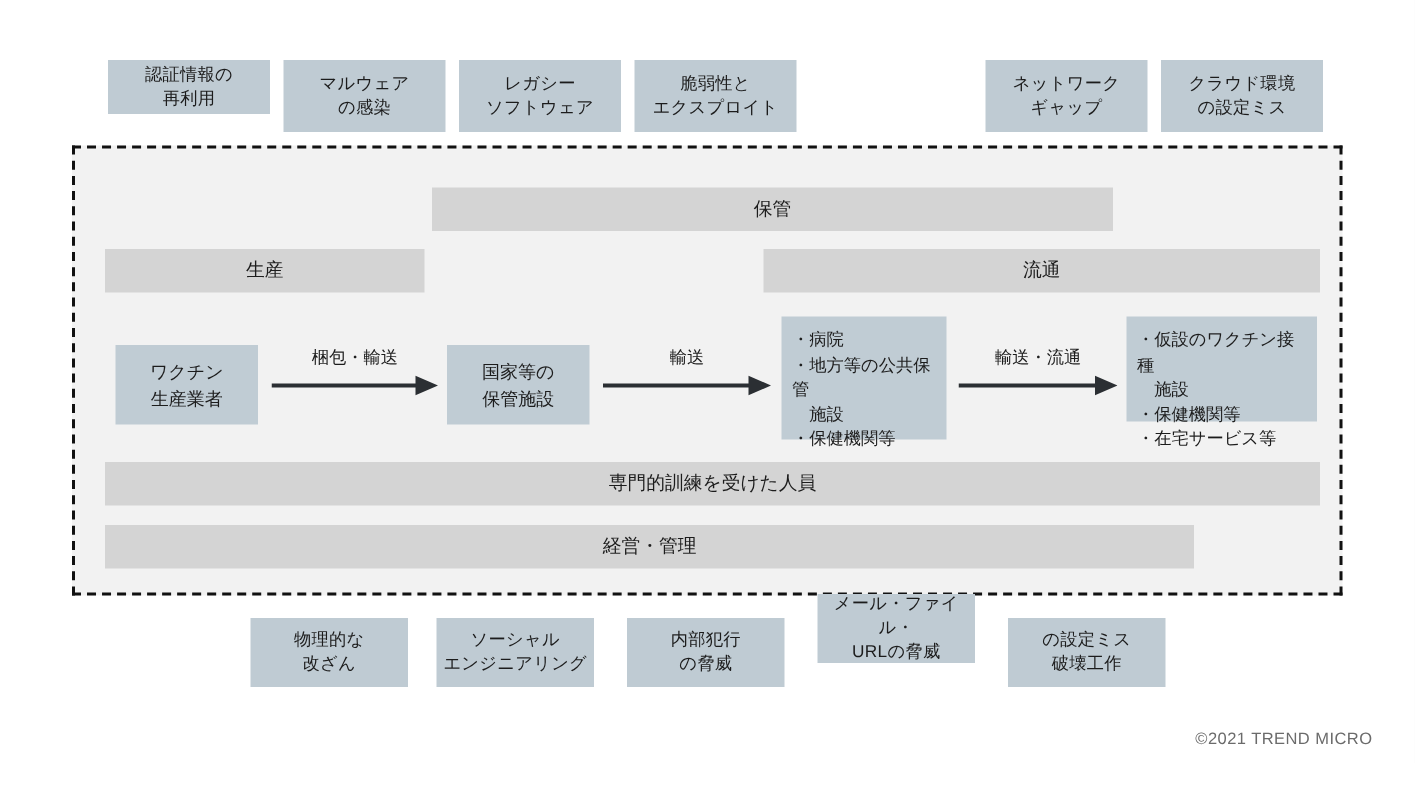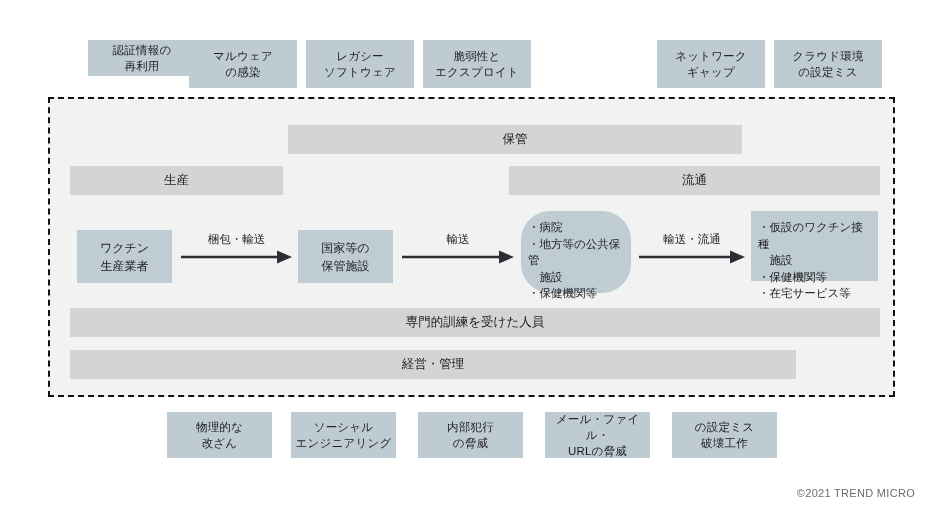--- a/index.html
+++ b/index.html
@@ -107,21 +107,21 @@
     font-size: 11px;
     color: #6b6b6b;
     letter-spacing: .3px;
   }
 </style>
 </head>
 <body>
 
 <div id="canvas">
 
-  <div class="chip" style="left:72px;  top:40px; width:108px; height:36px;margin-left:16px;">認証情報の
+  <div class="chip" style="left:72px;  top:40px; width:108px; height:36px;">認証情報の
 再利用</div>
   <div class="chip" style="left:189px; top:40px; width:108px; height:48px;">マルウェア
 の感染</div>
   <div class="chip" style="left:306px; top:40px; width:108px; height:48px;">レガシー
 ソフトウェア</div>
   <div class="chip" style="left:423px; top:40px; width:108px; height:48px;">脆弱性と
 エクスプロイト</div>
   <div class="chip" style="left:657px; top:40px; width:108px; height:48px;">ネットワーク
 ギャップ</div>
   <div class="chip" style="left:774px; top:40px; width:108px; height:48px;">クラウド環境
@@ -138,21 +138,21 @@
   <div class="band" style="left:70px;  top:308px; width:810px; height:29px;">専門的訓練を受けた人員</div>
 
   <div class="band" style="left:70px;  top:350px; width:726px; height:29px;">経営・管理</div>
 
   <div class="pbox" style="left:77px;  top:230px; width:95px;  height:53px;">ワクチン
 生産業者</div>
 
   <div class="pbox" style="left:298px; top:230px; width:95px;  height:53px;">国家等の
 保管施設</div>
 
-  <div class="pbox bullets" style="left:521px; top:211px; width:110px; height:82px;border-radius:29px;">・病院
+  <div class="pbox bullets" style="left:521px; top:211px; width:110px; height:82px;">・病院
 ・地方等の公共保管
 　施設
 ・保健機関等</div>
 
   <div class="pbox bullets" style="left:751px; top:211px; width:127px; height:70px;">・仮設のワクチン接種
 　施設
 ・保健機関等
 ・在宅サービス等</div>
 
   <div class="arrow-wrap" style="left:181px; top:249px; width:111px; height:16px;">
@@ -178,20 +178,20 @@
       <polygon points="91,1.5 106,8 91,14.5" fill="#2b2f33"></polygon>
     </svg>
   </div>
 
   <div class="chip" style="left:167px; top:412px; width:105px; height:46px;">物理的な
 改ざん</div>
   <div class="chip" style="left:291px; top:412px; width:105px; height:46px;">ソーシャル
 エンジニアリング</div>
   <div class="chip" style="left:418px; top:412px; width:105px; height:46px;">内部犯行
 の脅威</div>
-  <div class="chip" style="left:545px; top:412px; width:105px; height:46px;">メール・ファイル・
+  <div class="chip" style="left:545px; top:396px; width:105px; height:46px;">メール・ファイル・
 URLの脅威</div>
   <div class="chip" style="left:672px; top:412px; width:105px; height:46px;">の設定ミス
 破壊工作</div>
 
   <div id="copyright">©2021 TREND MICRO</div>
 
 </div>
 
 </body></html>

